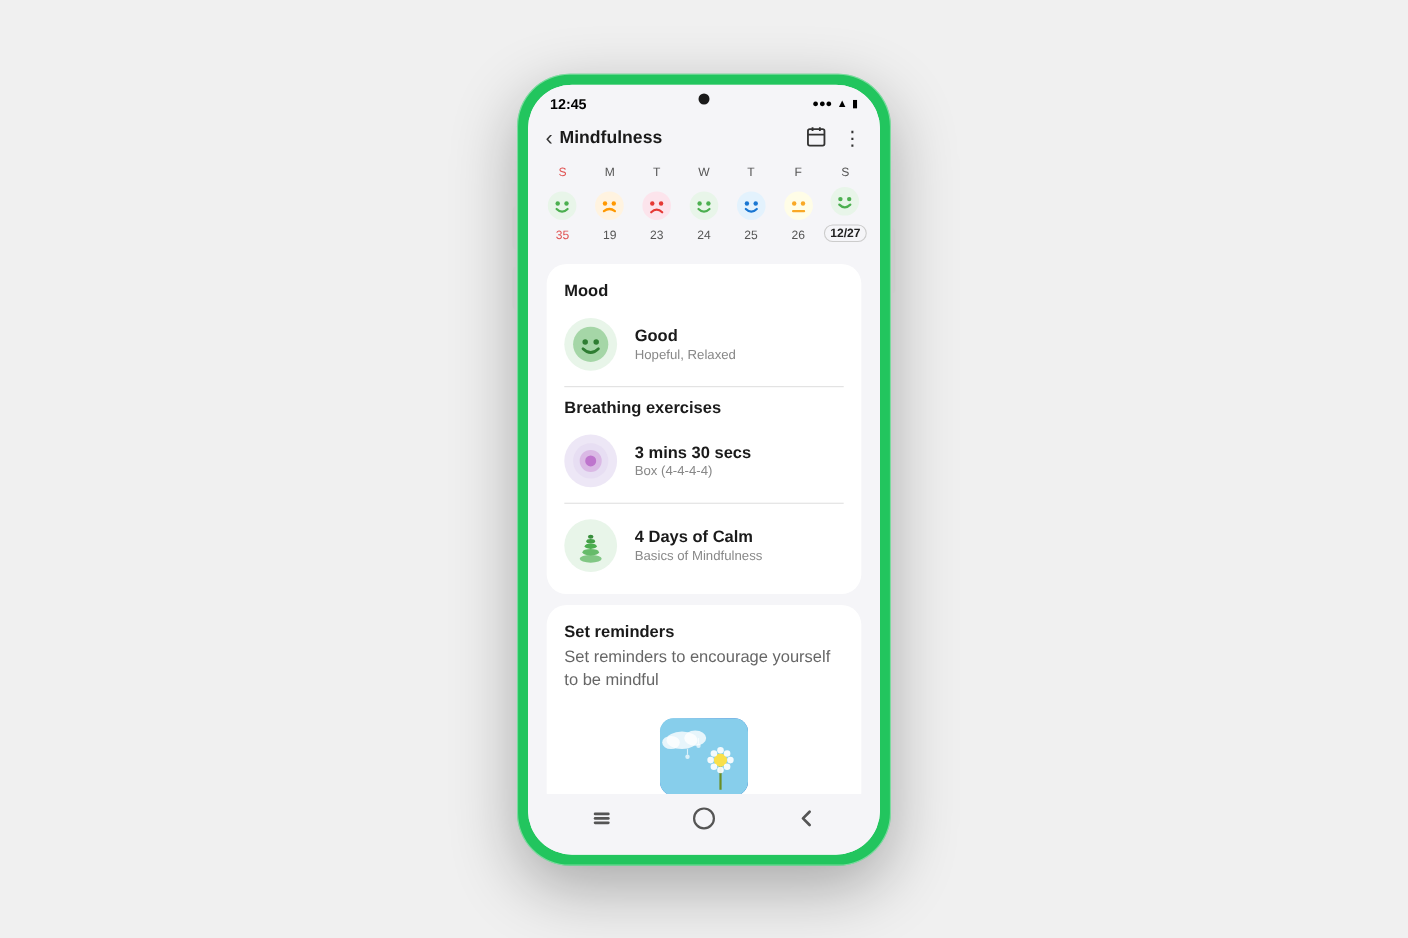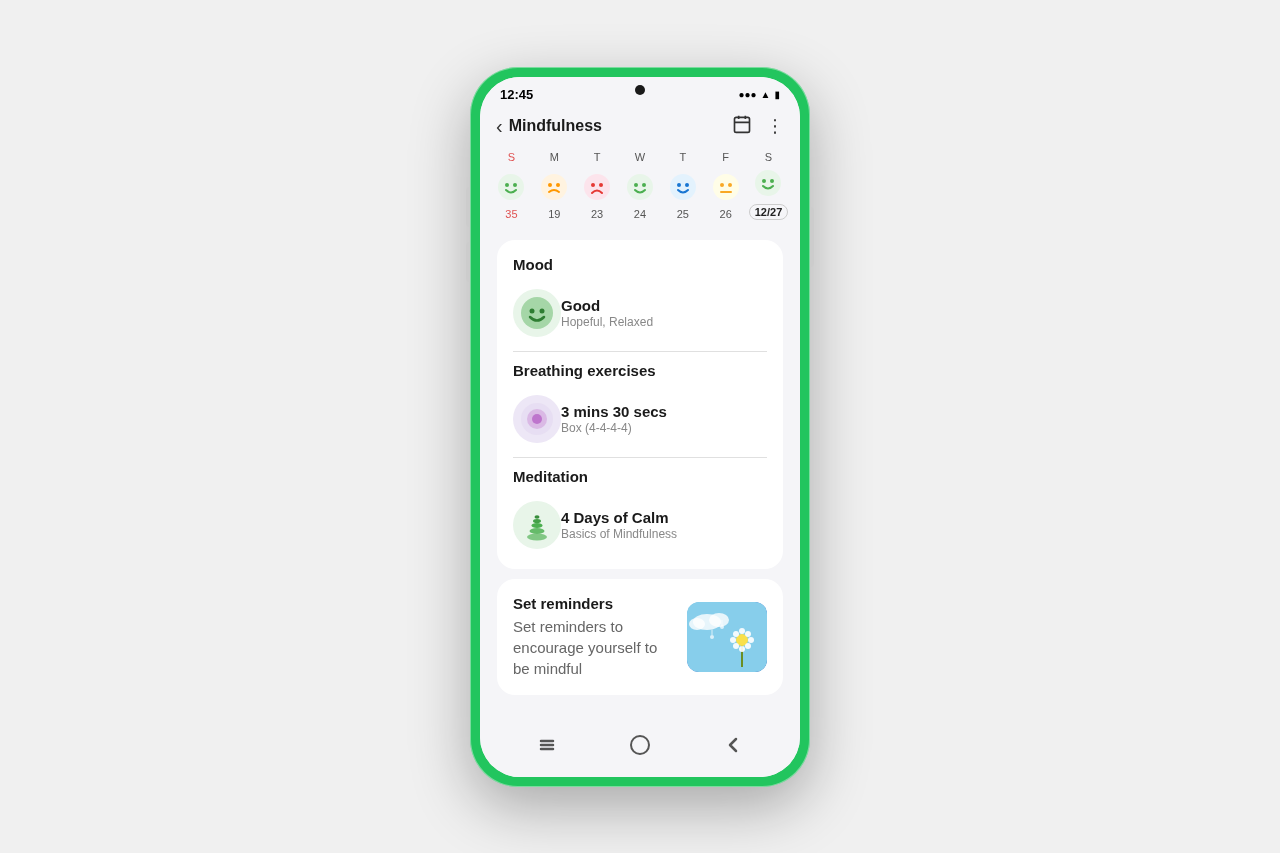--- a/index.html
+++ b/index.html
@@ -198,21 +198,21 @@
 
     .divider {
       height: 1px;
       background: #e0e0e0;
       margin: 10px 0;
     }
 
     .section-item {
       display: flex;
       align-items: center;
-      gap: 0;
+      gap: 16px;
       padding: 4px 0;
     }
 
     .icon-circle {
       width: 48px;
       height: 48px;
       border-radius: 50%;
       display: flex;
       align-items: center;
       justify-content: center;
@@ -247,20 +247,21 @@
     
     .reminder-card {
       background: #ffffff;
       border-radius: 18px;
       padding: 16px;
       margin-bottom: 10px;
       display: flex;
       align-items: center;
       gap: 24px;
       overflow: hidden;
+      flex-direction: column;
     }
     .reminder-text-block {
       flex: 1;
     }
     .reminder-title {
       font-size: 15px;
       font-weight: 700;
       color: #1a1a1a;
       margin-bottom: 4px;
     }
@@ -460,21 +461,20 @@
             </svg>
           </div>
           <div class="item-text-block">
             <div class="item-title">3 mins 30 secs</div>
             <div class="item-sub">Box (4-4-4-4)</div>
           </div>
         </div>
 
         <div class="divider"></div>
 
-        <div class="section-title">Meditation</div>
         <div class="section-item">
           <div class="icon-circle meditation-icon-circle">
             <svg width="36" height="36" viewBox="0 0 36 36">
 
               <ellipse cx="18" cy="30" rx="10" ry="3.5" fill="#81c784"></ellipse>
               <ellipse cx="18" cy="24" rx="7.5" ry="3" fill="#66bb6a"></ellipse>
               <ellipse cx="18" cy="18.5" rx="5.5" ry="2.5" fill="#4caf50"></ellipse>
               <ellipse cx="18" cy="14" rx="4" ry="2" fill="#43a047"></ellipse>
               <ellipse cx="18" cy="10" rx="2.5" ry="1.8" fill="#388e3c"></ellipse>
             </svg>

